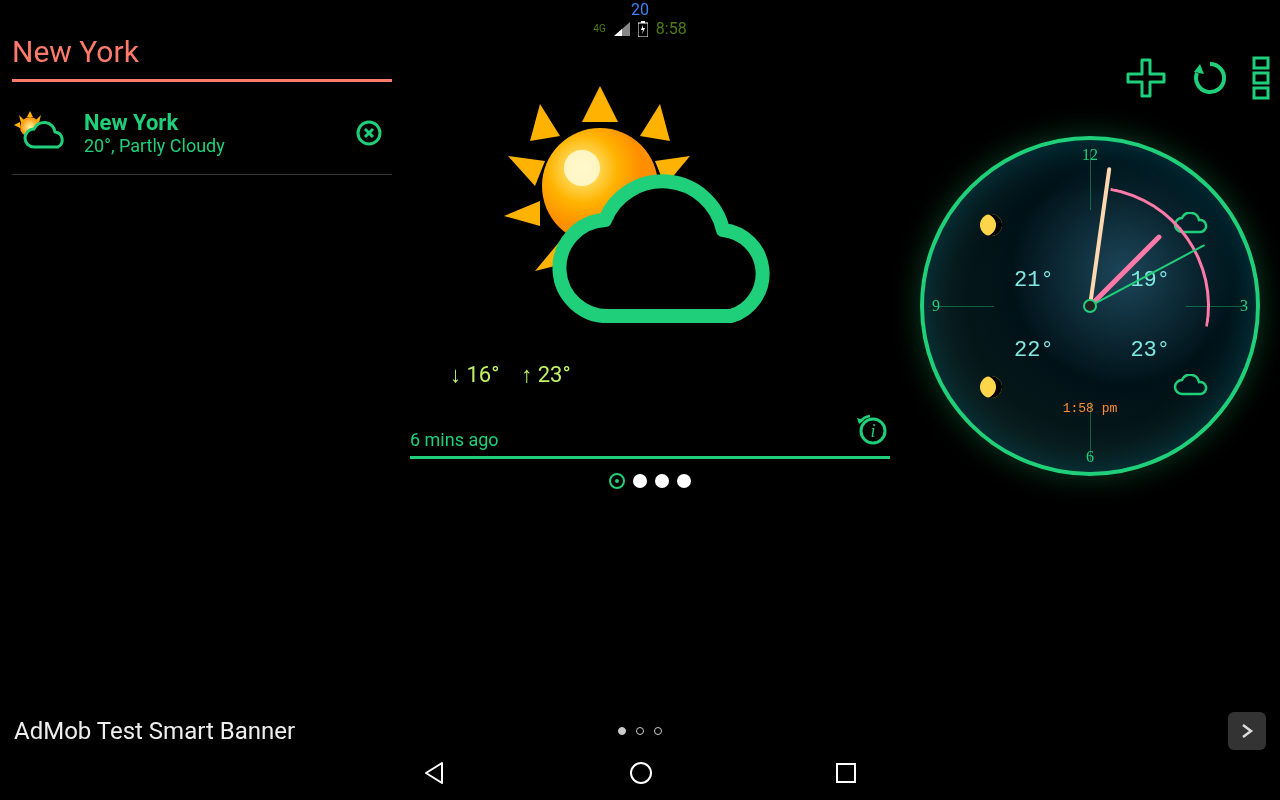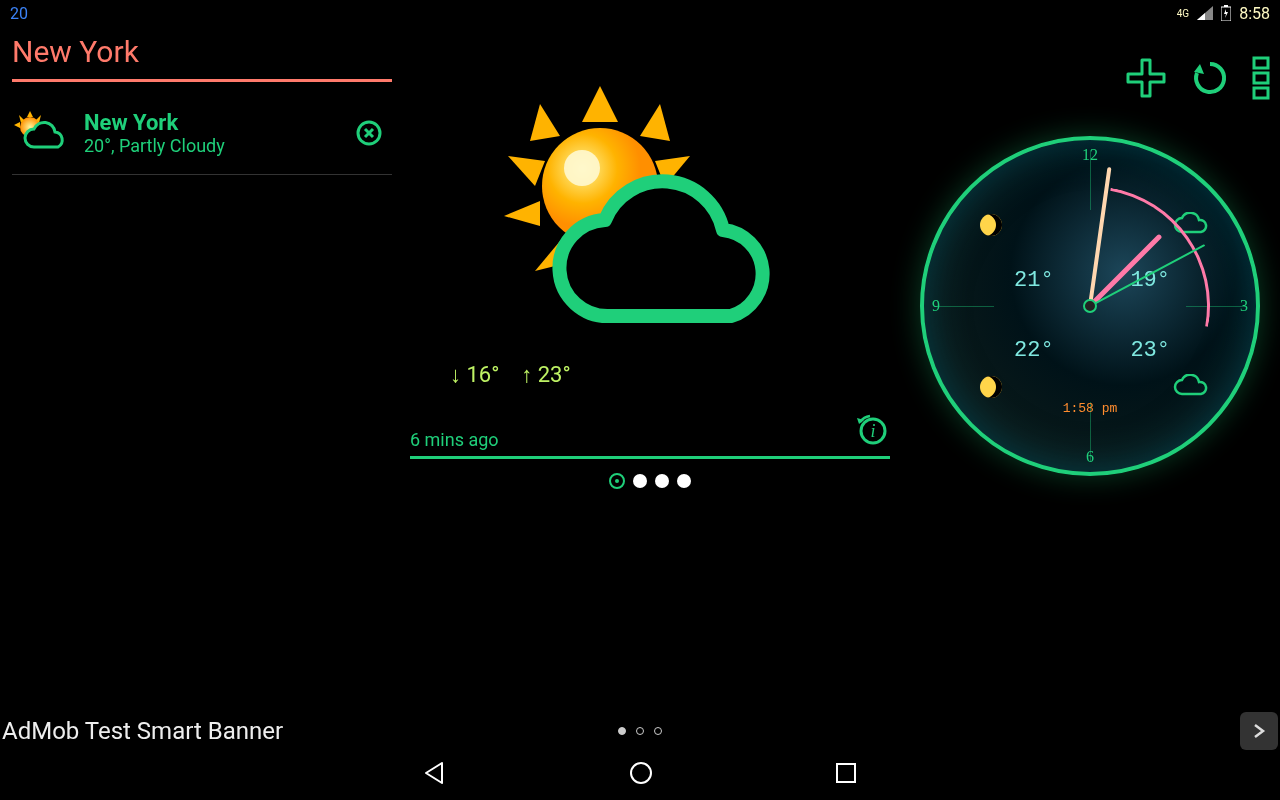--- a/index.html
+++ b/index.html
@@ -14,23 +14,24 @@
   }
 
   
   .status-bar {
     height: 26px;
     display: flex;
     justify-content: space-between;
     align-items: center;
     padding: 0 10px;
     font-size: 16px;
+    flex-direction: column;
   }
   .status-left { color: #3b82f6; }
-  .status-right { display: flex; align-items: center; gap: 8px; color: #fef9c3; }
+  .status-right { display: flex; align-items: center; gap: 8px; color: #4d7c0f; }
   .status-right .tiny { font-size: 10px; }
 
   
   .content {
     display: flex;
     height: 680px;
   }
 
   
   .sidebar {
@@ -220,21 +221,21 @@
 
   
   .banner {
     position: absolute;
     bottom: 50px;
     left: 0;
     width: 100%;
     display: flex;
     align-items: center;
     justify-content: space-between;
-    padding: 0 2px;
+    padding: 0 14px;
   }
   .banner-text { font-size: 24px; color: #eee; }
   .banner-dots { display:flex; gap:10px; align-items:center; position:absolute; left:50%; transform:translateX(-50%); }
   .banner-dots .bd { width:8px;height:8px;border-radius:50%;border:1px solid #ccc; }
   .banner-dots .bd.active { background:#ccc; }
   .banner-next {
     width:38px;height:38px;background:#333;border-radius:6px;display:flex;align-items:center;justify-content:center;
   }
 
   

